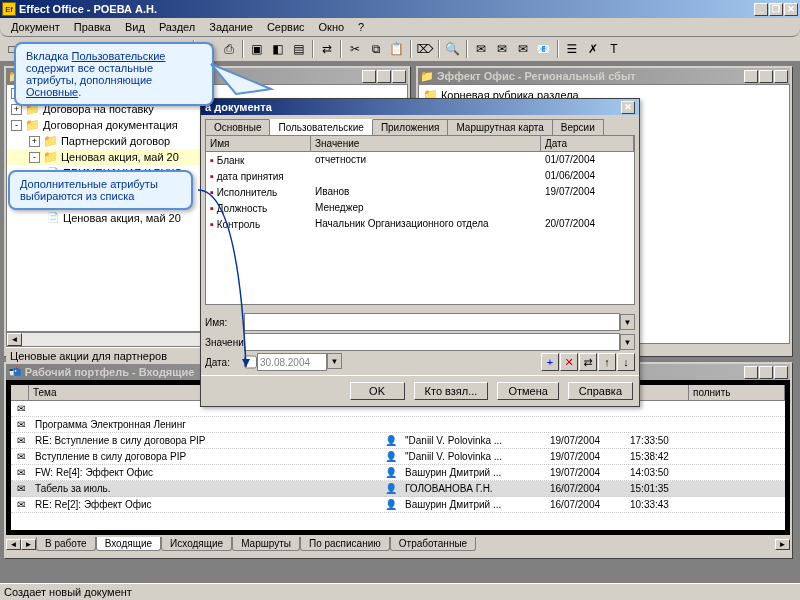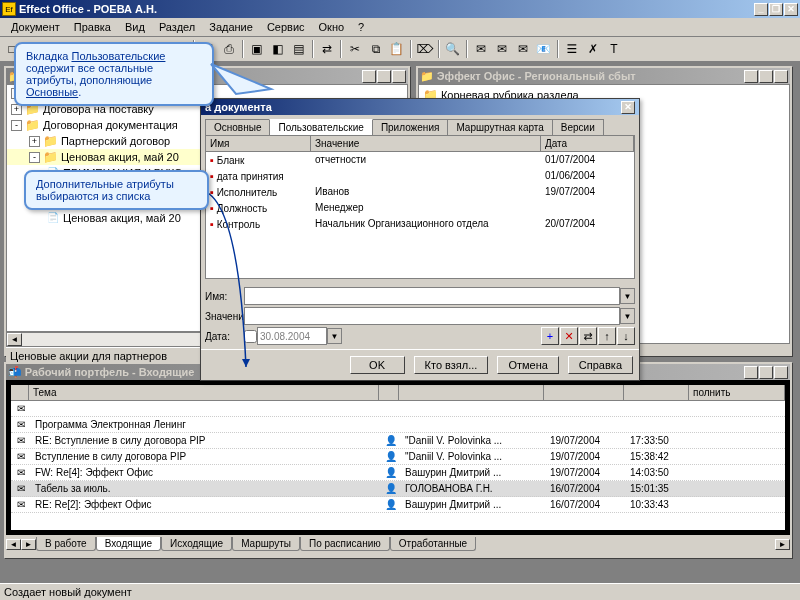--- a/index.html
+++ b/index.html
@@ -2,42 +2,42 @@
 <html><head>
 <meta charset="utf-8">
 <style>
 * { box-sizing: border-box; margin: 0; padding: 0; font-family: Tahoma, Arial, sans-serif; font-size: 11px; }
 body { background: #d4d0c8; width: 800px; height: 600px; overflow: hidden; position: relative; }
 .titlebar { background: linear-gradient(to right, #0a246a, #a6caf0); color: #fff; height: 18px; display: flex; align-items: center; padding: 0 2px; }
 .titlebar .icon { width: 14px; height: 14px; background: #ffcc00; border: 1px solid #806600; margin-right: 3px; font-size: 8px; display: flex; align-items: center; justify-content: center; color: #000; }
 .titlebar .title { flex: 1; font-weight: bold; font-size: 11px; }
 .winbtns { display: flex; gap: 1px; }
 .winbtn { width: 14px; height: 13px; background: #d4d0c8; border: 1px solid #fff; border-right-color: #404040; border-bottom-color: #404040; font-size: 9px; display: flex; align-items: center; justify-content: center; font-family: Arial; font-weight: bold; cursor: pointer; }
-.menubar { background: #d4d0c8; display: flex; padding: 1px 4px; border-bottom: 1px solid #808080; }
+.menubar { background: #d4d0c8; display: flex; padding: 1px 4px; border-bottom: 1px solid #808080; border-radius: 8px; }
 .menuitem { padding: 2px 7px; cursor: pointer; }
 .toolbar { background: #d4d0c8; display: flex; align-items: center; padding: 2px; border-bottom: 1px solid #808080; gap: 1px; }
 .tbtn { width: 20px; height: 20px; border: 1px solid transparent; display: flex; align-items: center; justify-content: center; font-size: 12px; cursor: pointer; }
 .tsep { width: 2px; height: 18px; border-left: 1px solid #808080; border-right: 1px solid #fff; margin: 0 2px; }
 .workspace { position: relative; height: 540px; background: #808080; }
 .mdi { position: absolute; background: #d4d0c8; border: 2px solid #d4d0c8; box-shadow: 1px 1px 0 #404040; }
 .mdi-title { background: linear-gradient(to right, #808080, #b5b5b5); color: #d4d0c8; height: 16px; display: flex; align-items: center; padding: 0 2px; font-weight: bold; }
 .tree { background: #fff; border: 1px solid #808080; overflow: auto; font-size: 11px; }
 .tree-item { display: flex; align-items: center; padding: 1px 2px; white-space: nowrap; cursor: pointer; }
 .tree-item.selected { background: #ffffcc; }
 .exp { width: 11px; height: 11px; border: 1px solid #808080; background: #fff; display: inline-flex; align-items: center; justify-content: center; font-size: 9px; margin-right: 3px; line-height: 1; }
 .folder { color: #c9a014; margin-right: 3px; font-size: 12px; }
 .fileico { width: 13px; height: 13px; margin-right: 3px; display: inline-flex; align-items: center; justify-content: center; font-size: 10px; }
 .tooltip { position: absolute; background: #e8f4ff; border: 2px solid #5a8fd6; border-radius: 8px; padding: 6px 10px; font-size: 11px; color: #003399; z-index: 100; box-shadow: 2px 2px 4px rgba(0,0,0,0.3); }
 .tooltip a { text-decoration: underline; color: #003399; }
 .dialog { position: absolute; background: #d4d0c8; border: 1px solid #404040; z-index: 50; box-shadow: 2px 2px 4px rgba(0,0,0,0.3); }
 .dialog-title { background: linear-gradient(to right, #0a246a, #a6caf0); color: #fff; height: 16px; display: flex; align-items: center; padding: 0 4px; font-weight: bold; }
 .tabstrip { display: flex; margin: 4px 4px 0 4px; }
 .tab { background: #d4d0c8; border: 1px solid #808080; border-bottom: none; padding: 2px 8px; font-size: 10px; cursor: pointer; margin-right: -1px; }
 .tab.active { background: #fff; border-top: 1px solid #fff; position: relative; z-index: 1; }
-.listview { background: #fff; border: 1px solid #808080; margin: 0 4px; height: 144px; overflow: auto; }
+.listview { background: #fff; border: 1px solid #808080; margin: 0 4px; height: 170px; overflow: auto; }
 .lv-header { display: flex; background: #d4d0c8; border-bottom: 1px solid #808080; position: sticky; top: 0; }
 .lv-col { padding: 2px 4px; border-right: 1px solid #808080; font-size: 10px; }
 .lv-row { display: flex; padding: 1px 0; }
 .lv-cell { padding: 1px 4px; font-size: 10px; white-space: nowrap; overflow: hidden; }
 .formrow { display: flex; align-items: center; margin: 2px 4px; }
 .formrow label { width: 39px; font-size: 10px; }
 .formrow .field { flex: 1; background: #fff; border: 1px solid #808080; height: 18px; display: flex; align-items: center; padding: 0 2px; font-size: 10px; }
 .dropbtn { width: 15px; height: 16px; background: #d4d0c8; border: 1px solid #808080; display: flex; align-items: center; justify-content: center; font-size: 8px; cursor: pointer; }
 .btnrow { display: flex; justify-content: flex-end; gap: 9px; padding: 6px; border-top: 1px solid #fff; margin-top: 4px; }
 .btn { background: #d4d0c8; border: 1px solid #fff; border-right-color: #404040; border-bottom-color: #404040; padding: 2px 10px; font-size: 11px; cursor: pointer; min-width: 55px; text-align: center; }
@@ -342,21 +342,21 @@
       <div class="field"></div>
       <div class="dropbtn">▼</div>
     </div>
     <div class="formrow">
       <label>Значение:</label>
       <div class="field"></div>
       <div class="dropbtn">▼</div>
     </div>
     <div class="formrow">
       <label>Дата:</label>
-      <div style="display:flex;align-items:center;">
+      <div style="display:flex;">
         <input type="checkbox" style="">
         <div class="field" style="width:70px;color:#808080">30.08.2004</div>
         <div class="dropbtn">▼</div>
       </div>
       <div style="flex:1"></div>
       <div id="smallbtns" style="display:flex;gap:1px">
           <div class="smallbtn" style="color: rgb(0, 0, 255);">+</div>
           <div class="smallbtn" style="color: rgb(204, 0, 0);">✕</div>
           <div class="smallbtn">⇄</div>
           <div class="smallbtn">↑</div>
@@ -373,21 +373,21 @@
 
   <div class="tooltip" style="left:14px; top:-20px; width:200px;">
     <span>Вкладка </span><a>Пользовательские</a><br>
     <span>содержит все остальные</span><br>
     <span>атрибуты, дополняющие </span><a>Основные</a><span>.</span>
     <svg style="position:absolute;left:195px;top:20px;overflow:visible" width="1" height="1">
         <path d="M 0 0 L 60 25 L 25 30 Z" fill="#e8f4ff" stroke="#5a8fd6" stroke-width="2"></path>
       </svg>
   </div>
 
-  <div class="tooltip" style="left:24px; top:108px; width:185px;">
+  <div class="tooltip" style="left:8px; top:108px; width:185px;">
     <span>Дополнительные атрибуты</span><br>
     <span>выбираются из списка</span>
   </div>
 
   <svg style="position:absolute;left:198px;top:120px;z-index:99;pointer-events:none" width="70" height="200">
     <path d="M 0 8 Q 40 8 48 185" stroke="#003399" stroke-width="1.5" fill="none"></path>
     <path d="M 48 185 L 44 177 L 52 177 Z" fill="#003399"></path>
   </svg>
 
 </div>

